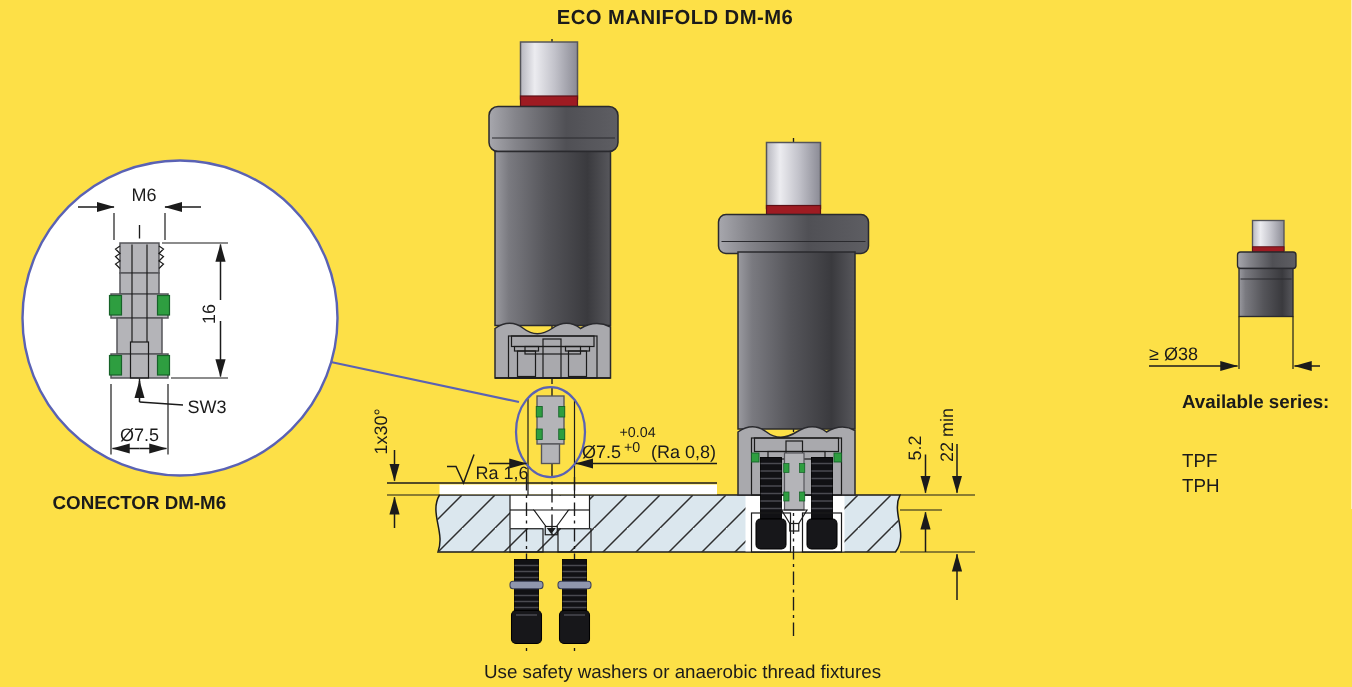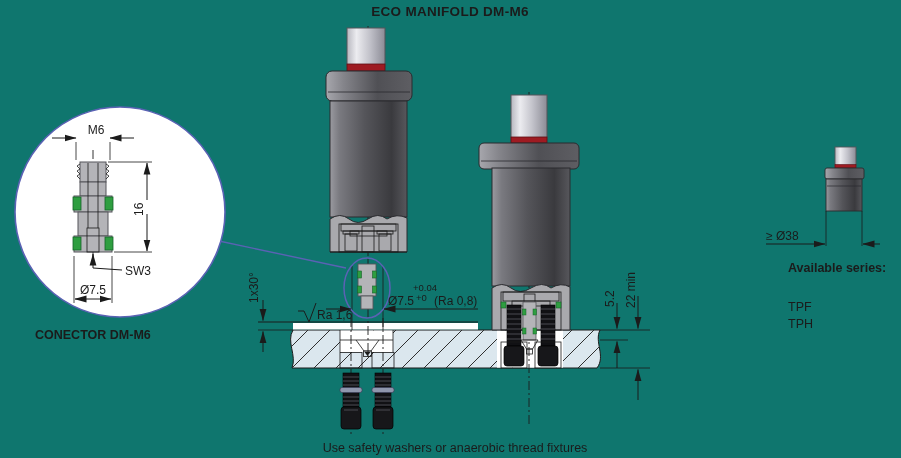--- a/index.html
+++ b/index.html
@@ -1,16 +1,16 @@
 <!DOCTYPE html>
 <html><head>
 <meta charset="utf-8">
 <style>
   html,body{margin:0;padding:0;background:#ffffff;}
-  .stage{position:relative;width:901px;height:458px;background:#0f766e;overflow:hidden;
+  .stage{position:relative;width:901px;height:458px;background:#fde047;overflow:hidden;
          font-family:"Liberation Sans", sans-serif;}
   svg{display:block}
   text{fill:#1b1b1b;font-family:"Liberation Sans", sans-serif;}
   .t-title{font-size:13.5px;font-weight:bold;letter-spacing:.3px;}
   .t-cap{font-size:12.5px;font-weight:bold;}
   .t-dim{font-size:12px;}
   .t-sup{font-size:9.5px;}
   .t-note{font-size:12.5px;}
   .t-series{font-size:12.5px;}
   .ln{stroke:#1b1b1b;stroke-width:1;fill:none;}

